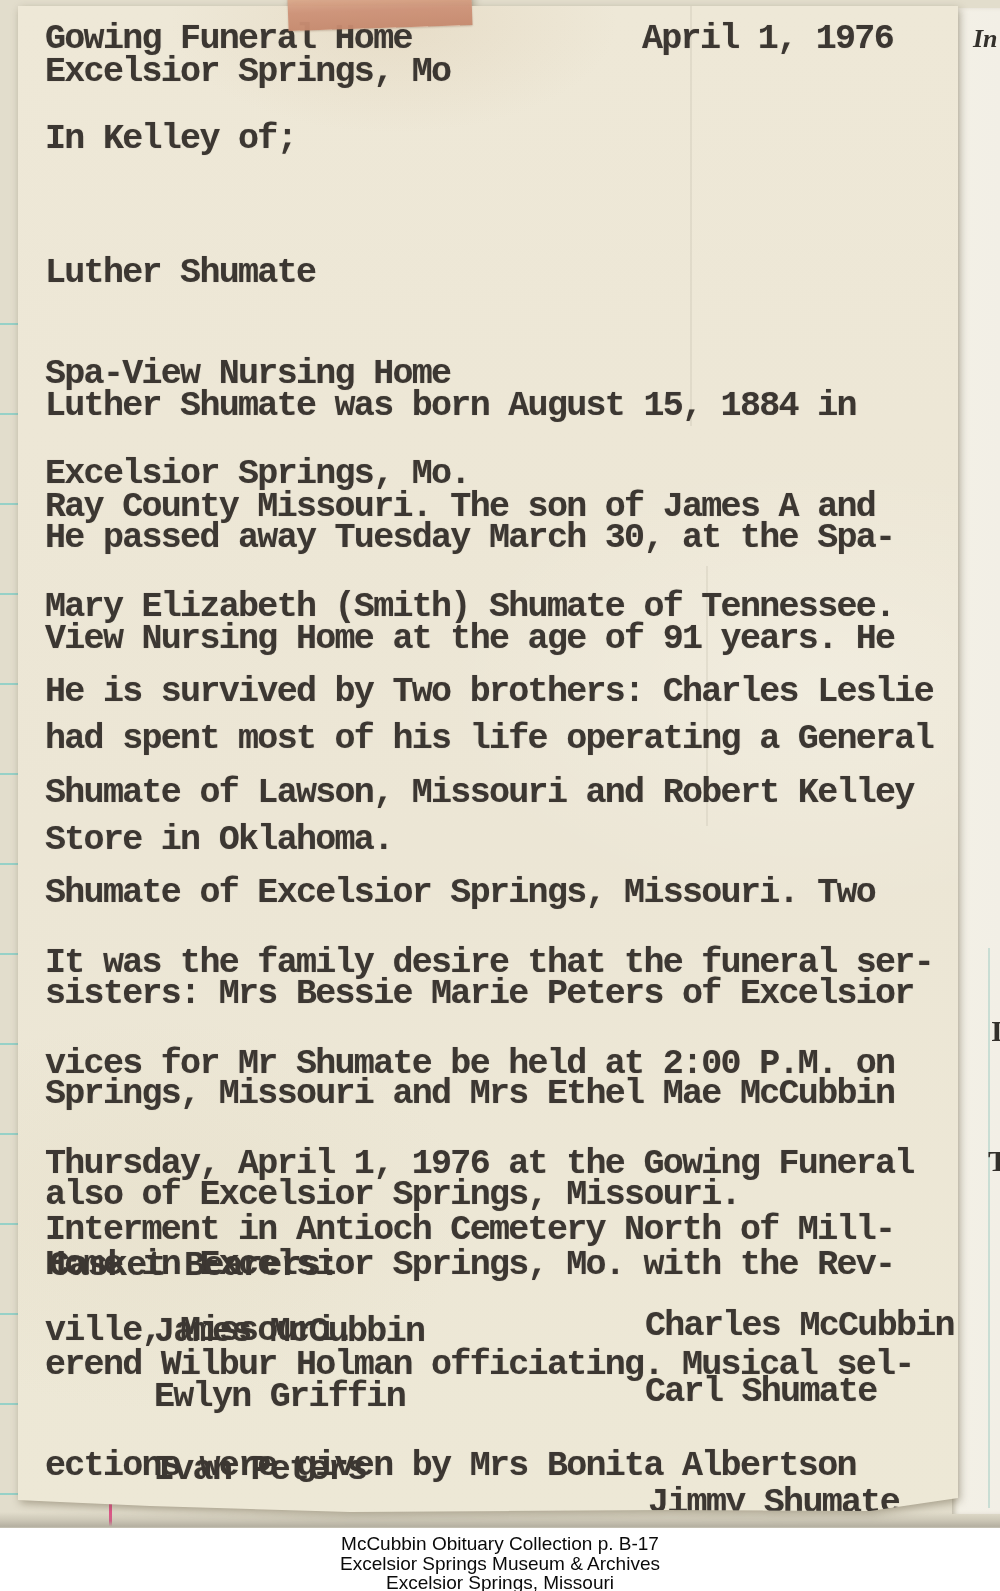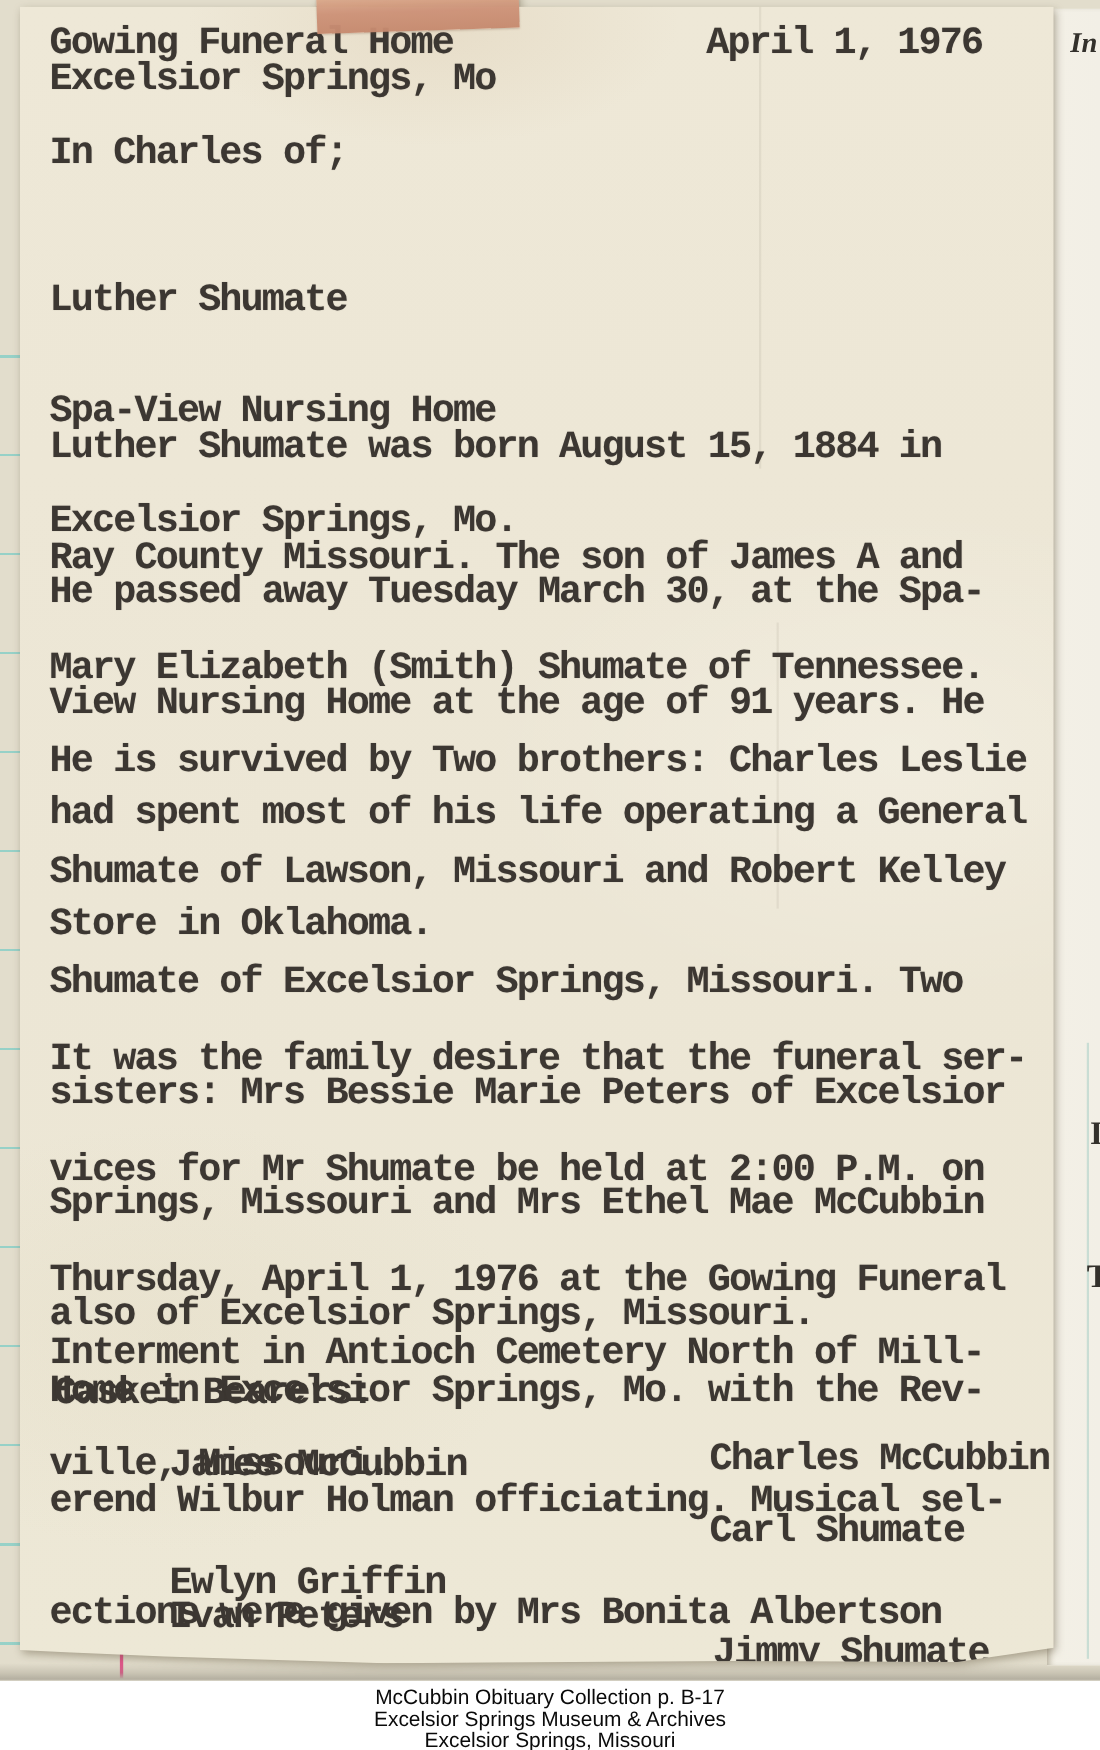--- a/index.html
+++ b/index.html
@@ -109,21 +109,21 @@
 
   <div class="sheet-wrap">
     <div class="sheet">
       <div class="crease-a"></div>
       <div class="crease-b"></div>
 
       <div class="tw" style="left:27px; top:17px;">Gowing Funeral Home</div>
       <div class="tw" style="left:27px; top:50px;">Excelsior Springs, Mo</div>
       <div class="tw" style="left:624px; top:17px;">April 1, 1976</div>
 
-      <div class="tw" style="left:27px; top:117px;">In Charles of;</div>
+      <div class="tw" style="left:27px; top:117px;">In Kelley of;</div>
 
       <div class="tw para" style="left:27px; top:184px;">
         <div>Luther Shumate</div>
         <div>Spa-View Nursing Home</div>
         <div>Excelsior Springs, Mo.</div>
       </div>
 
       <div class="tw para" style="left:27px; top:317px;">
         <div>Luther Shumate was born August 15, 1884 in</div>
         <div>Ray County Missouri. The son of James A and</div>
@@ -157,21 +157,21 @@
       </div>
 
       <div class="tw para" style="left:27px; top:1141px;">
         <div>Interment in Antioch Cemetery North of Mill-</div>
         <div>ville, Missouri.</div>
       </div>
 
       <div class="tw" style="left:31px; top:1244px;">Casket Bearers:</div>
 
       <div class="tw" style="left:136px; top:1310px;">James McCubbin</div>
-      <div class="tw" style="left:136px; top:1375px;margin-top:42px;">Ewlyn Griffin</div>
+      <div class="tw" style="left:136px; top:1375px;">Ewlyn Griffin</div>
       <div class="tw" style="left:136px; top:1448px;">Ivan Peters</div>
 
       <div class="tw" style="left:627px; top:1304px;">Charles McCubbin</div>
       <div class="tw" style="left:627px; top:1370px;">Carl Shumate</div>
       <div class="tw" style="left:630px; top:1440px;margin-top:41px;">Jimmy Shumate</div>
     </div>
 
     <div class="tape"></div>
   </div>
 

